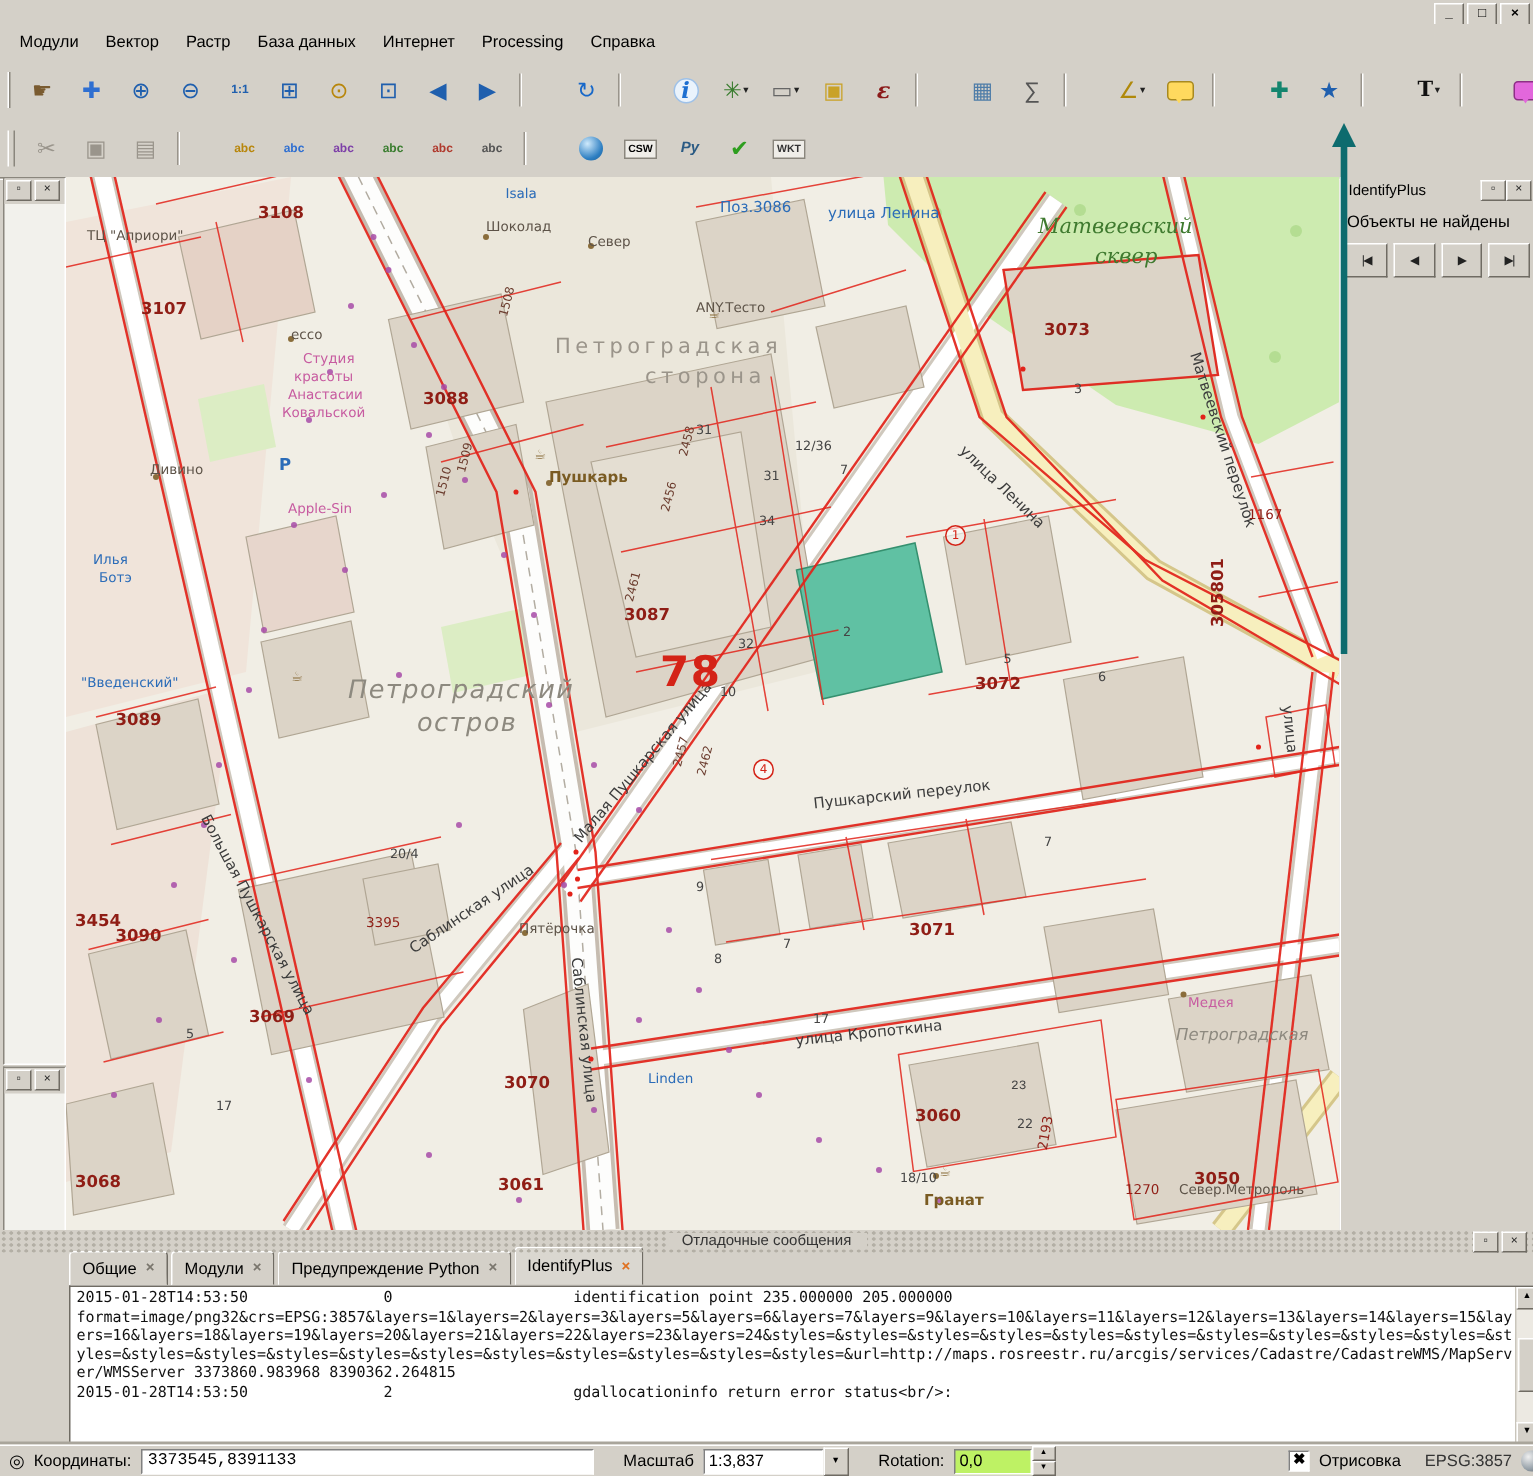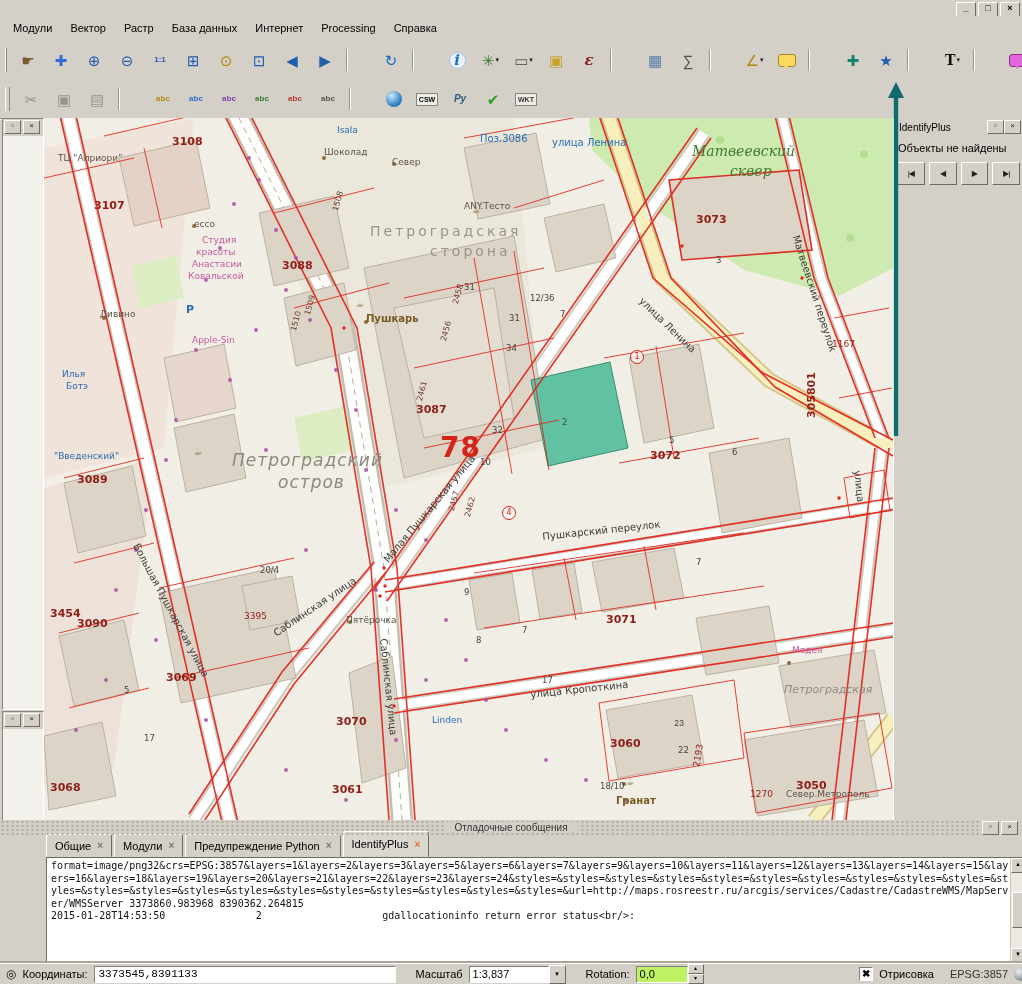--- a/index.html
+++ b/index.html
@@ -611,21 +611,21 @@
       <div class="lbl poi-blue2" style="left: 436px; top: 16px; font-size: 10px;">Поз.3086</div>
       <div class="lbl poi-blue2" style="left: 508px; top: 20px; font-size: 10px;">улица Ленина</div>
       <div class="lbl poi-brown" style="left: 322px; top: 196px;">Пушкарь</div>
       <div class="lbl poi-pink" style="left: 148px; top: 218px;">Apple-Sin</div>
       <div class="lbl poi" style="left: 56px; top: 192px;">Дивино</div>
       <div class="lbl poi-blue2" style="left: 18px; top: 252px;">Илья</div>
       <div class="lbl poi-blue2" style="left: 22px; top: 264px;">Ботэ</div>
       <div class="lbl poi-blue2" style="left: 10px; top: 334px;">"Введенский"</div>
       <div class="lbl poi" style="left: 302px; top: 498px;">Пятёрочка</div>
       <div class="lbl poi-blue2" style="left: 388px; top: 598px;">Linden</div>
-      <div class="lbl poi-pink" style="left: 748px; top: 528px;">Медея</div>
+      <div class="lbl poi-pink" style="left: 748px; top: 547px;">Медея</div>
       <div class="lbl district-sm" style="left: 740px; top: 566px;">Петроградская</div>
       <div class="lbl poi-brown" style="left: 572px; top: 678px;">Гранат</div>
       <div class="lbl poi" style="left: 742px; top: 672px;">Север.Метрополь</div>
       <div class="lbl cafe" style="left: 312px; top: 182px;">☕</div>
       <div class="lbl cafe" style="left: 428px; top: 88px;">☕</div>
       <div class="lbl cafe" style="left: 582px; top: 660px;">☕</div>
       <div class="lbl cafe" style="left: 150px; top: 330px;">☕</div>
       <div class="lbl parking" style="left: 142px; top: 186px;">P</div>
     <div class="lbl circ" style="left: 586px; top: 232px;">1</div>
       <div class="lbl circ" style="left: 458px; top: 388px;">4</div>
@@ -673,20 +673,21 @@
       <span class="tab">
         <span class="tab-label">Предупреждение Python</span>
         <span class="tab-close">×</span>
       </span>
       <span class="tab active hot-close">
         <span class="tab-label">IdentifyPlus</span>
         <span class="tab-close">×</span>
       </span>
   </div>
   <div id="log-area">
+    <div class="log-line">2015-01-28T14:53:50               0                    identification point 235.000000 205.000000</div>
       <div class="log-line">format=image/png32&amp;crs=EPSG:3857&amp;layers=1&amp;layers=2&amp;layers=3&amp;layers=5&amp;layers=6&amp;layers=7&amp;layers=9&amp;layers=10&amp;layers=11&amp;layers=12&amp;layers=13&amp;layers=14&amp;layers=15&amp;layers=16&amp;layers=18&amp;layers=19&amp;layers=20&amp;layers=21&amp;layers=22&amp;layers=23&amp;layers=24&amp;styles=&amp;styles=&amp;styles=&amp;styles=&amp;styles=&amp;styles=&amp;styles=&amp;styles=&amp;styles=&amp;styles=&amp;styles=&amp;styles=&amp;styles=&amp;styles=&amp;styles=&amp;styles=&amp;styles=&amp;styles=&amp;styles=&amp;styles=&amp;styles=&amp;url=http://maps.rosreestr.ru/arcgis/services/Cadastre/CadastreWMS/MapServer/WMSServer 3373860.983968 8390362.264815</div>
       <div class="log-line">2015-01-28T14:53:50               2                    gdallocationinfo return error status&lt;br/&gt;:</div>
     <div id="log-scroll">
       <span class="sc-btn">▲</span>
       <span class="sc-thumb"></span>
       <span class="sc-btn">▼</span>
     </div>
   </div>
 </div>
 

